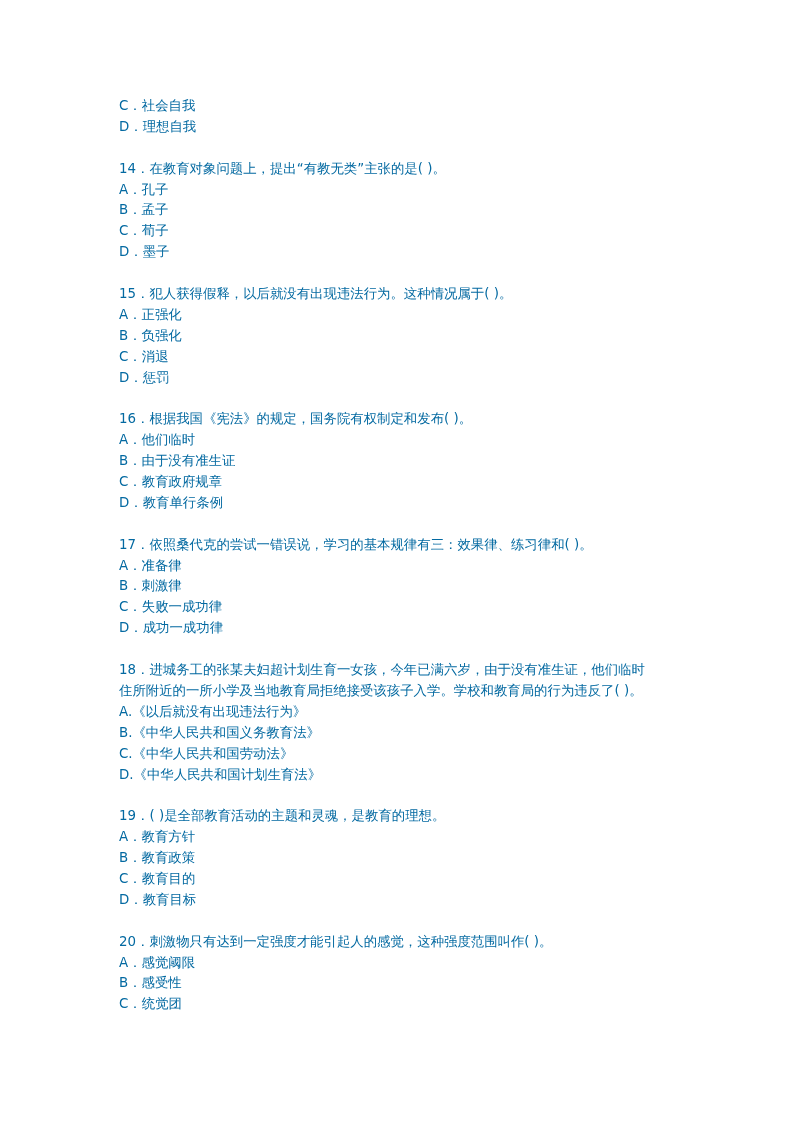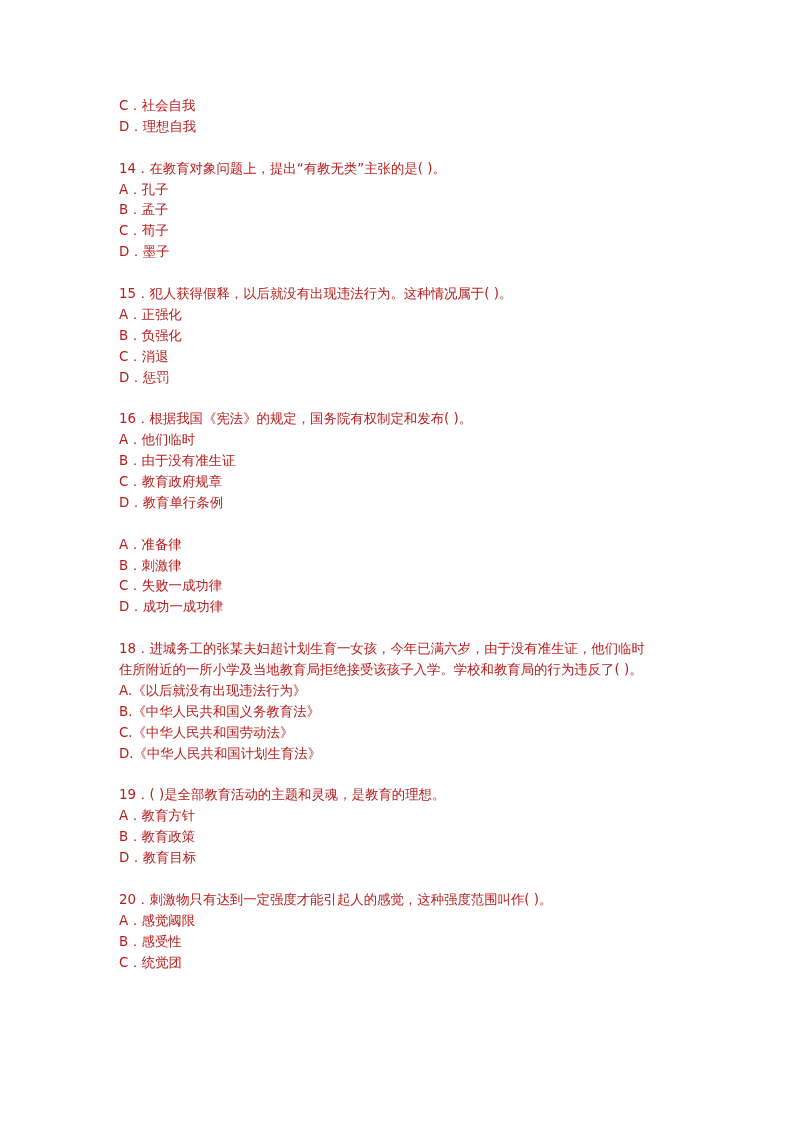--- a/index.html
+++ b/index.html
@@ -11,21 +11,21 @@
     width: 794px;
     height: 1123px;
     position: relative;
     overflow: hidden;
   }
   .page {
     position: absolute;
     left: 119px;
     top: 96px;
     width: 580px;
-    color: #b91c1c;
+    color: #0369a1;
     font-family: "DejaVu Sans", "Liberation Sans", sans-serif;
     font-size: 13.4px;
     line-height: 20.9px;
   }
   .line {
     white-space: nowrap;
     height: 20.9px;
   }
   .blank {
     height: 20.9px;
@@ -66,20 +66,21 @@
   <div class="question-group">
     <div class="line">16．根据我国《宪法》的规定，国务院有权制定和发布( )。</div>
     <div class="line">A．他们临时</div>
     <div class="line">B．由于没有准生证</div>
     <div class="line">C．教育政府规章</div>
     <div class="line">D．教育单行条例</div>
   </div>
   <div class="blank"></div>
 
   <div class="question-group">
+    <div class="line">17．依照桑代克的尝试一错误说，学习的基本规律有三：效果律、练习律和( )。</div>
     <div class="line">A．准备律</div>
     <div class="line">B．刺激律</div>
     <div class="line">C．失败一成功律</div>
     <div class="line">D．成功一成功律</div>
   </div>
   <div class="blank"></div>
 
   <div class="question-group">
     <div class="line">18．进城务工的张某夫妇超计划生育一女孩，今年已满六岁，由于没有准生证，他们临时</div>
     <div class="line">住所附近的一所小学及当地教育局拒绝接受该孩子入学。学校和教育局的行为违反了( )。</div>
@@ -87,20 +88,21 @@
     <div class="line">B.《中华人民共和国义务教育法》</div>
     <div class="line">C.《中华人民共和国劳动法》</div>
     <div class="line">D.《中华人民共和国计划生育法》</div>
   </div>
   <div class="blank"></div>
 
   <div class="question-group">
     <div class="line">19．( )是全部教育活动的主题和灵魂，是教育的理想。</div>
     <div class="line">A．教育方针</div>
     <div class="line">B．教育政策</div>
+    <div class="line">C．教育目的</div>
     <div class="line">D．教育目标</div>
   </div>
   <div class="blank"></div>
 
   <div class="question-group">
     <div class="line">20．刺激物只有达到一定强度才能引起人的感觉，这种强度范围叫作( )。</div>
     <div class="line">A．感觉阈限</div>
     <div class="line">B．感受性</div>
     <div class="line">C．统觉团</div>
   </div>

